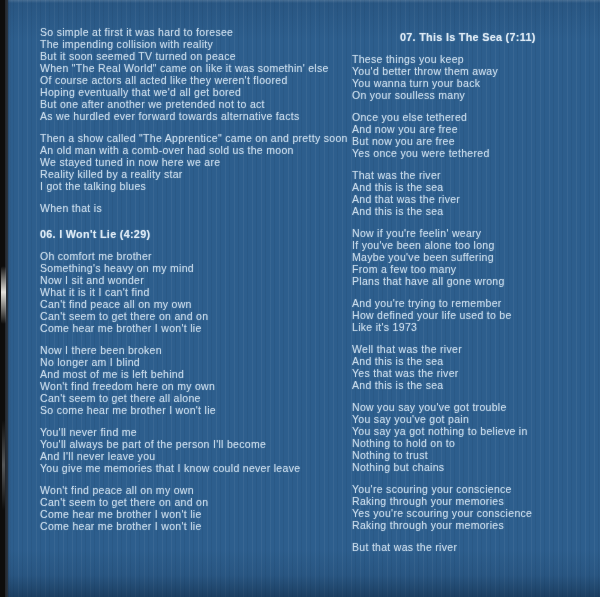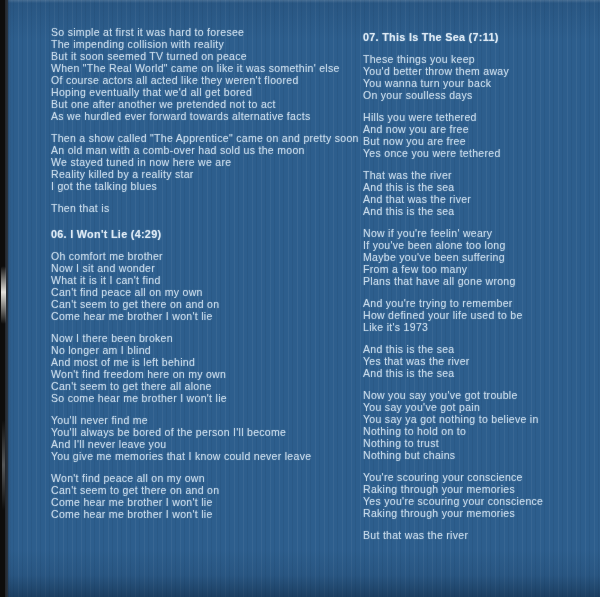--- a/index.html
+++ b/index.html
@@ -39,21 +39,21 @@
     background:linear-gradient(180deg, rgba(240,238,232,0) 0%, rgba(240,238,232,0.95) 45%, rgba(240,238,232,0) 100%);
     border-radius:3px;
   }
   .spine::after{ 
     content:"";position:absolute;left:2px;top:420px;width:3px;height:90px;
     background:linear-gradient(180deg, rgba(170,175,180,0) 0%, rgba(170,175,180,0.45) 50%, rgba(170,175,180,0) 100%);
   }
   .cols{
     position:absolute;left:0;top:0;width:600px;height:597px;
     display:flex;
-    padding:26px 18px 0 51px;
+    padding:26px 18px 0 40px;
     z-index:2;
   }
   .col{flex:0 0 auto;}
   .col-left{width:312px;}
   .col-right{width:230px;padding-top:5px;}
   .stanza{
     margin:0 0 10px 0;
     font-size:10.5px;
     line-height:12px;
     letter-spacing:0.3px;
@@ -63,21 +63,21 @@
   .heading{
     font-size:10.8px;
     line-height:12px;
     font-weight:bold;
     color:var(--head);
     letter-spacing:0.3px;
     margin:14px 0 10px 0;
     text-shadow:0 0 1.5px rgba(205,225,242,0.6);
     white-space:nowrap;
   }
-  .col-right .heading{margin-top:0;}
+  .col-right .heading{margin-top:0;margin-left:48px;}
 </style>
 </head>
 <body>
 
 <div class="page">
   <div class="spine"></div>
   <div class="cols">
     <section class="col col-left">
         <p class="stanza">
           <span>So simple at first it was hard to foresee</span>
@@ -90,62 +90,63 @@
           <span>As we hurdled ever forward towards alternative facts</span>
         </p>
         <p class="stanza">
           <span>Then a show called "The Apprentice" came on and pretty soon</span>
           <span>An old man with a comb-over had sold us the moon</span>
           <span>We stayed tuned in now here we are</span>
           <span>Reality killed by a reality star</span>
           <span>I got the talking blues</span>
         </p>
         <p class="stanza">
-          <span>Then that is</span>
+          <span>When that is</span>
         </p>
         <h3 class="heading">06. I Won't Lie (4:29)</h3>
         <p class="stanza">
           <span>Oh comfort me brother</span>
+          <span>Something's heavy on my mind</span>
           <span>Now I sit and wonder</span>
           <span>What it is it I can't find</span>
           <span>Can't find peace all on my own</span>
           <span>Can't seem to get there on and on</span>
           <span>Come hear me brother I won't lie</span>
         </p>
         <p class="stanza">
           <span>Now I there been broken</span>
           <span>No longer am I blind</span>
           <span>And most of me is left behind</span>
           <span>Won't find freedom here on my own</span>
           <span>Can't seem to get there all alone</span>
           <span>So come hear me brother I won't lie</span>
         </p>
         <p class="stanza">
           <span>You'll never find me</span>
-          <span>You'll always be bored of the person I'll become</span>
+          <span>You'll always be part of the person I'll become</span>
           <span>And I'll never leave you</span>
           <span>You give me memories that I know could never leave</span>
         </p>
         <p class="stanza">
           <span>Won't find peace all on my own</span>
           <span>Can't seem to get there on and on</span>
           <span>Come hear me brother I won't lie</span>
           <span>Come hear me brother I won't lie</span>
         </p>
       </section>
     <section class="col col-right">
         <h3 class="heading">07. This Is The Sea (7:11)</h3>
         <p class="stanza">
           <span>These things you keep</span>
           <span>You'd better throw them away</span>
           <span>You wanna turn your back</span>
-          <span>On your soulless days</span>
+          <span>On your soulless many</span>
         </p>
         <p class="stanza">
-          <span>Hills you were tethered</span>
+          <span>Once you else tethered</span>
           <span>And now you are free</span>
           <span>But now you are free</span>
           <span>Yes once you were tethered</span>
         </p>
         <p class="stanza">
           <span>That was the river</span>
           <span>And this is the sea</span>
           <span>And that was the river</span>
           <span>And this is the sea</span>
         </p>
@@ -155,20 +156,21 @@
           <span>Maybe you've been suffering</span>
           <span>From a few too many</span>
           <span>Plans that have all gone wrong</span>
         </p>
         <p class="stanza">
           <span>And you're trying to remember</span>
           <span>How defined your life used to be</span>
           <span>Like it's 1973</span>
         </p>
         <p class="stanza">
+          <span>Well that was the river</span>
           <span>And this is the sea</span>
           <span>Yes that was the river</span>
           <span>And this is the sea</span>
         </p>
         <p class="stanza">
           <span>Now you say you've got trouble</span>
           <span>You say you've got pain</span>
           <span>You say ya got nothing to believe in</span>
           <span>Nothing to hold on to</span>
           <span>Nothing to trust</span>

